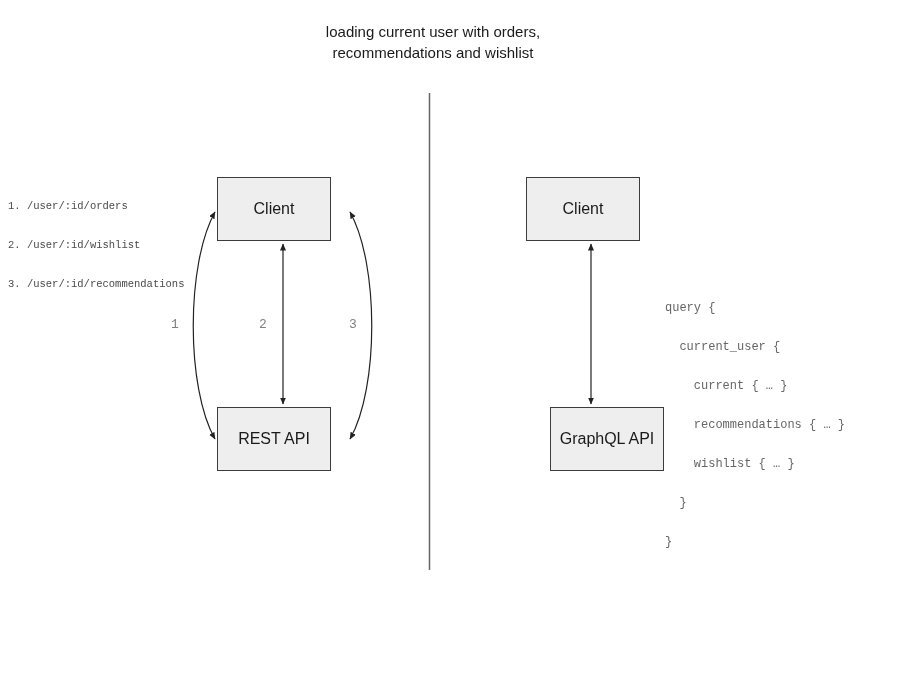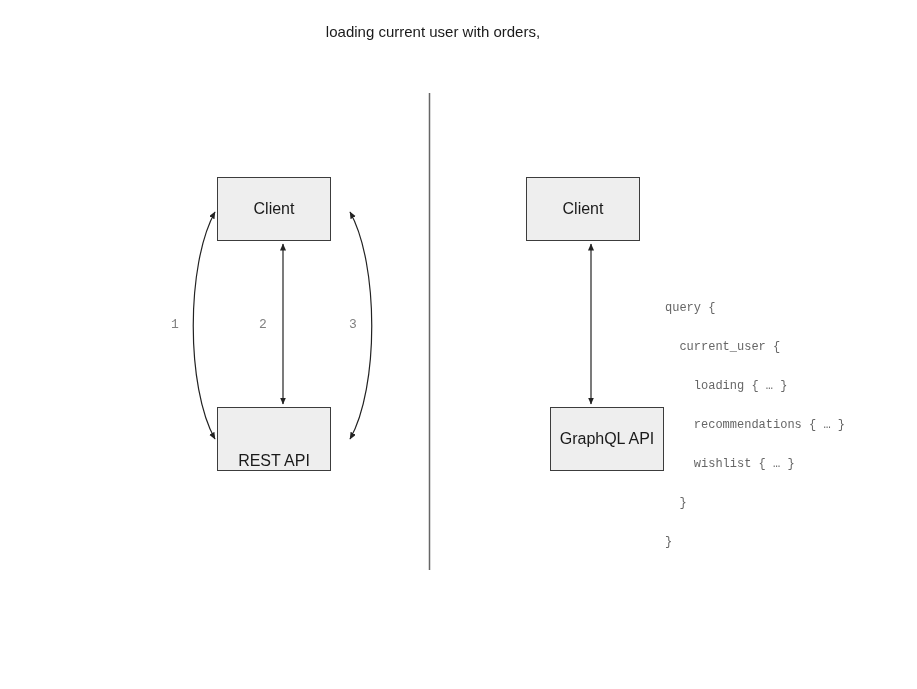--- a/index.html
+++ b/index.html
@@ -33,21 +33,21 @@
     background: #eeeeee;
     border: 1px solid #3c3c3c;
     box-sizing: border-box;
     display: flex;
     align-items: center;
     justify-content: center;
     font-size: 16px;
     color: #1a1a1a;
   }
   .box-rest-client    { left: 217px; top: 177px; }
-  .box-rest-api      { left: 217px; top: 407px; align-items: flex-end; }
+  .box-rest-api      { left: 217px; top: 407px; }
   .box-gql-client    { left: 526px; top: 177px; }
   .box-gql-api       { left: 526px; top: 407px; margin-left: 24px; }
   .mono {
     font-family: "Liberation Mono", monospace;
     white-space: pre;
   }
   .endpoints {
     position: absolute;
     left: 8px;
     top: 174px;
@@ -75,20 +75,21 @@
   .num-2 { left: 256px; top: 317px; }
   .num-3 { left: 346px; top: 317px; }
 </style>
 </head>
 <body>
 
 <div class="canvas">
 
   <div class="title">
     <div>loading current user with orders,</div>
+    <div>recommendations and wishlist</div>
   </div>
 
   <svg class="layer" width="917" height="689" viewBox="0 0 917 689">
     <defs>
       <marker id="ah" markerWidth="8" markerHeight="8" refX="6.5" refY="3" orient="auto-start-reverse" markerUnits="userSpaceOnUse">
         <path d="M0,0 L7,3 L0,6 Z" fill="#222222"></path>
       </marker>
     </defs>
 
     <line x1="429.5" y1="93" x2="429.5" y2="570" stroke="#666666" stroke-width="1.5"></line>
@@ -109,28 +110,33 @@
     <span>REST API</span>
   </div>
 
   <div class="node-box box-gql-client">
     <span>Client</span>
   </div>
   <div class="node-box box-gql-api">
     <span>GraphQL API</span>
   </div>
 
+  <div class="endpoints mono">
+    <div>1. /user/:id/orders</div>
+    <div>2. /user/:id/wishlist</div>
+    <div>3. /user/:id/recommendations</div>
+  </div>
 
   <div class="call-num num-1">1</div>
   <div class="call-num num-2">2</div>
   <div class="call-num num-3">3</div>
 
   <div class="query mono">
     <div>query {</div>
     <div>  current_user {</div>
-    <div>    loading { … }</div>
+    <div>    current { … }</div>
     <div>    recommendations { … }</div>
     <div>    wishlist { … }</div>
     <div>  }</div>
     <div>}</div>
   </div>
 
 </div>
 
 </body></html>

